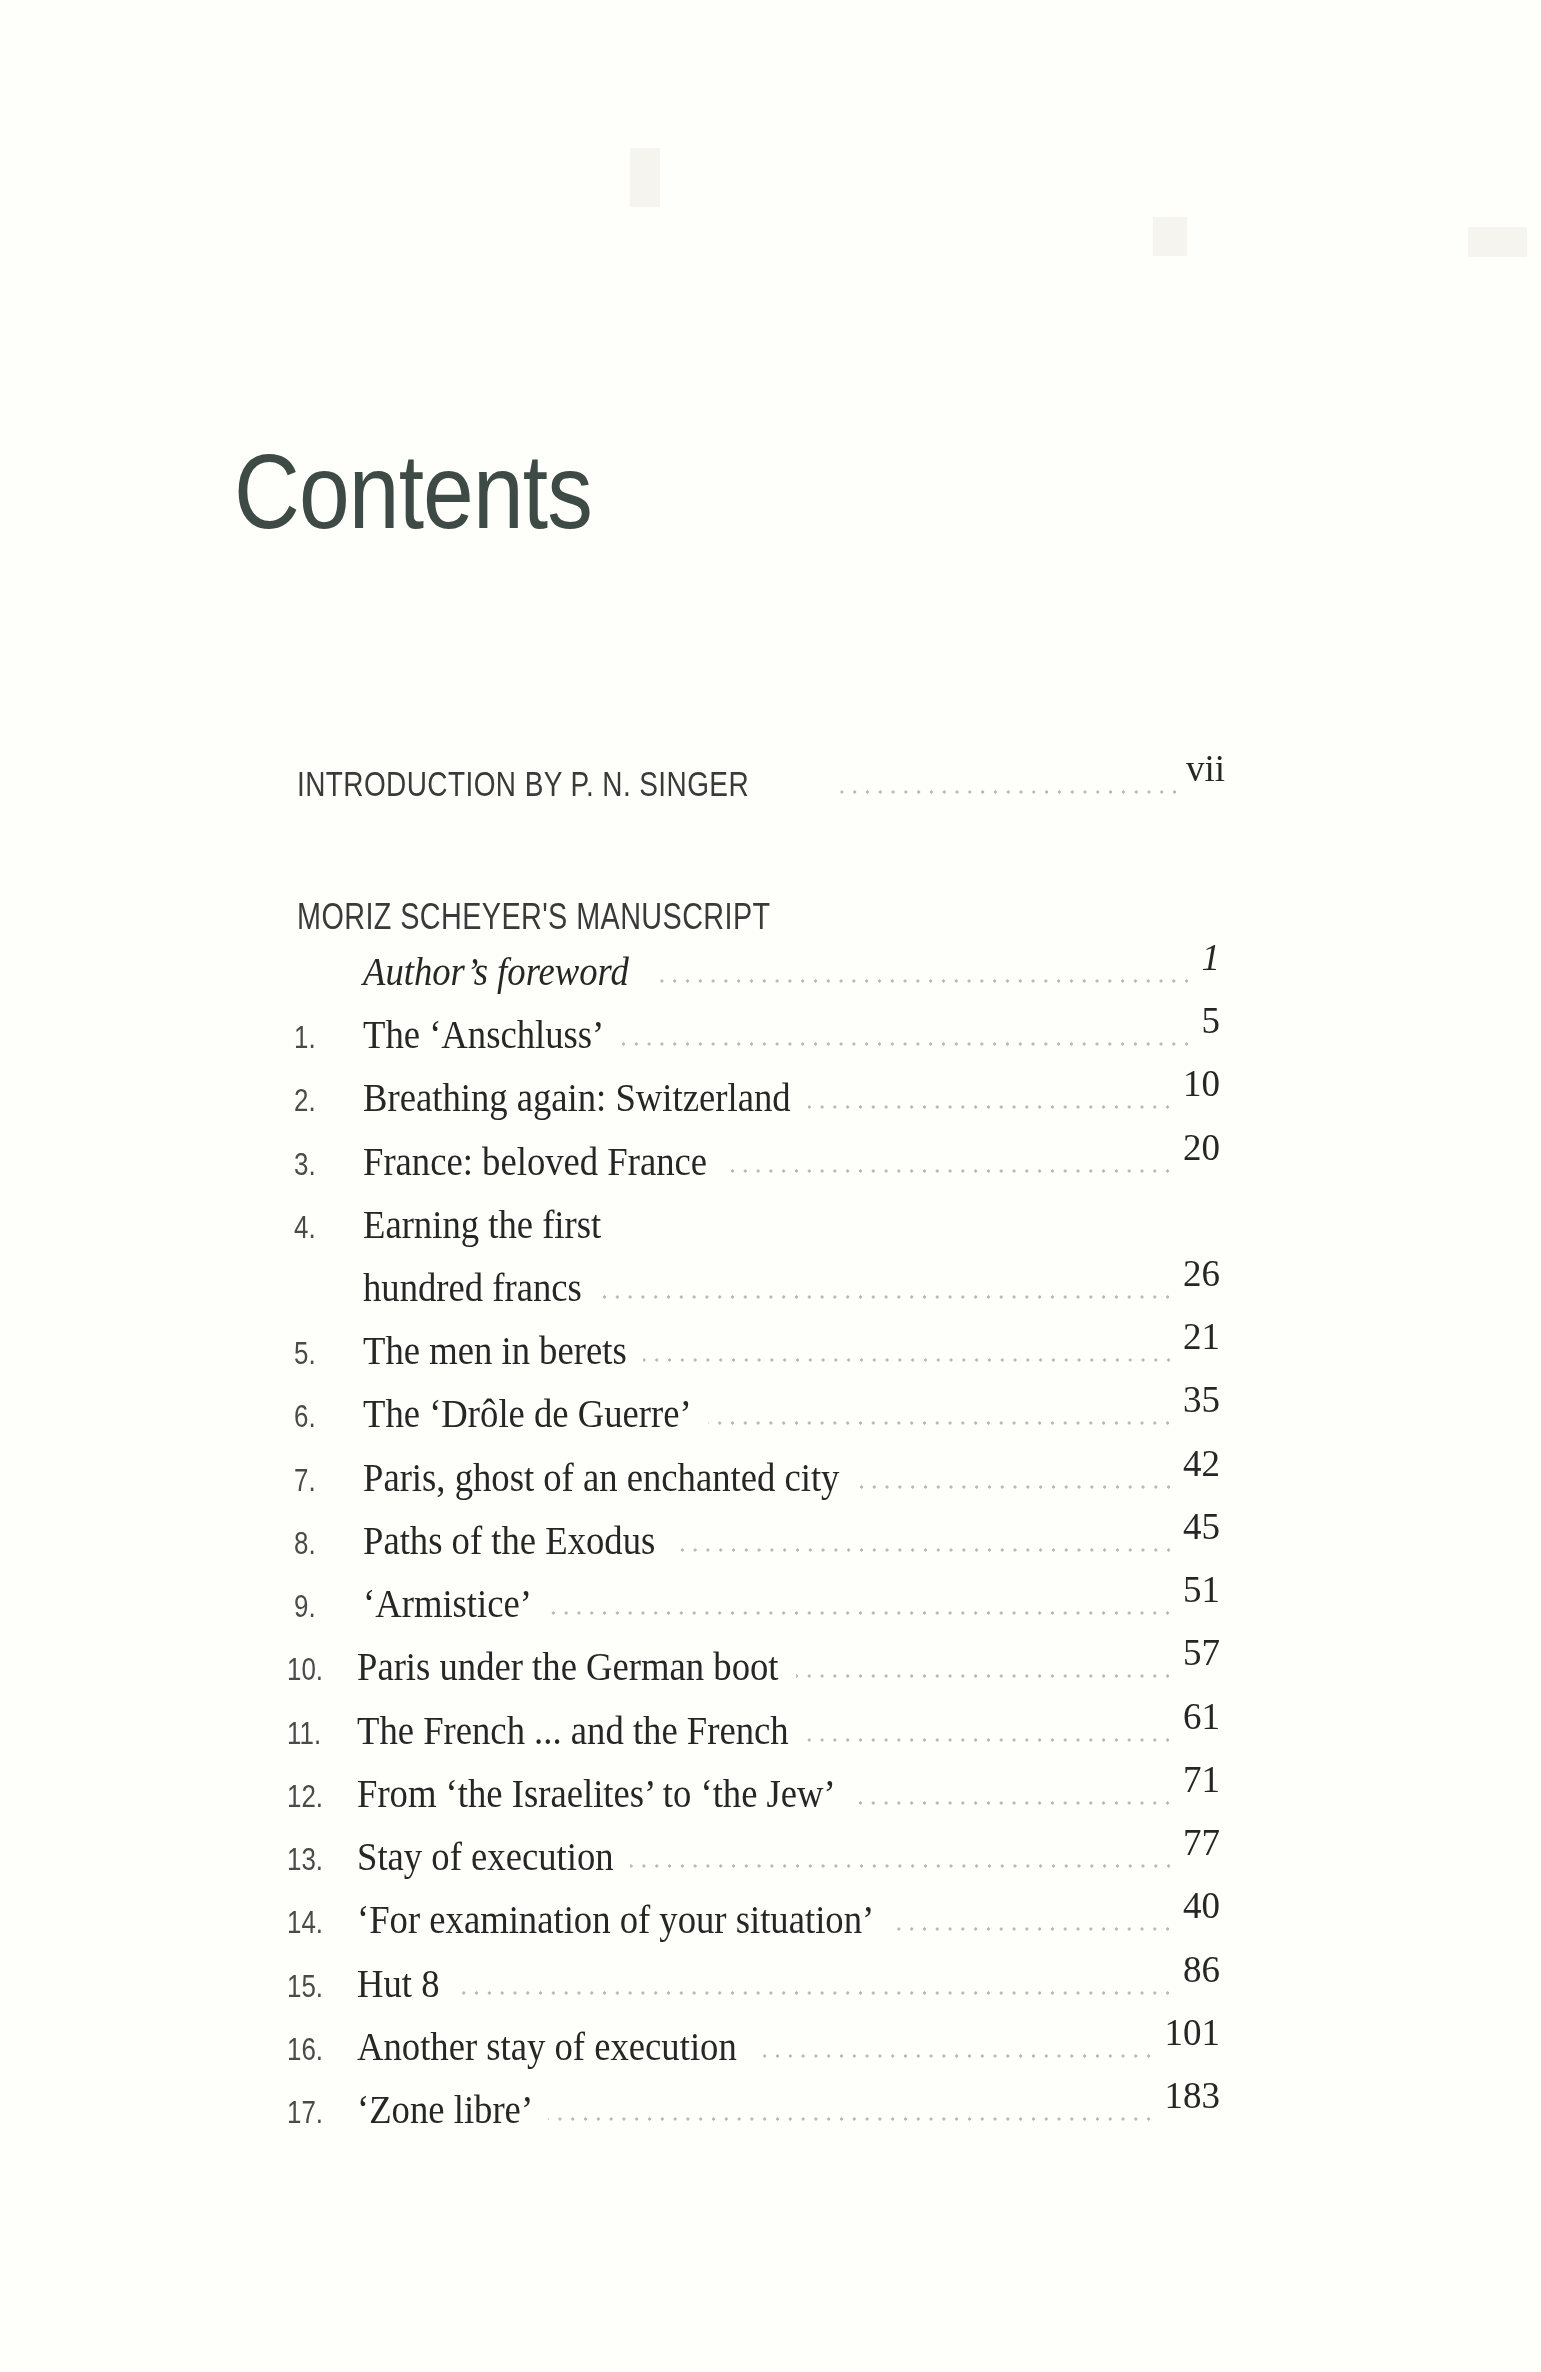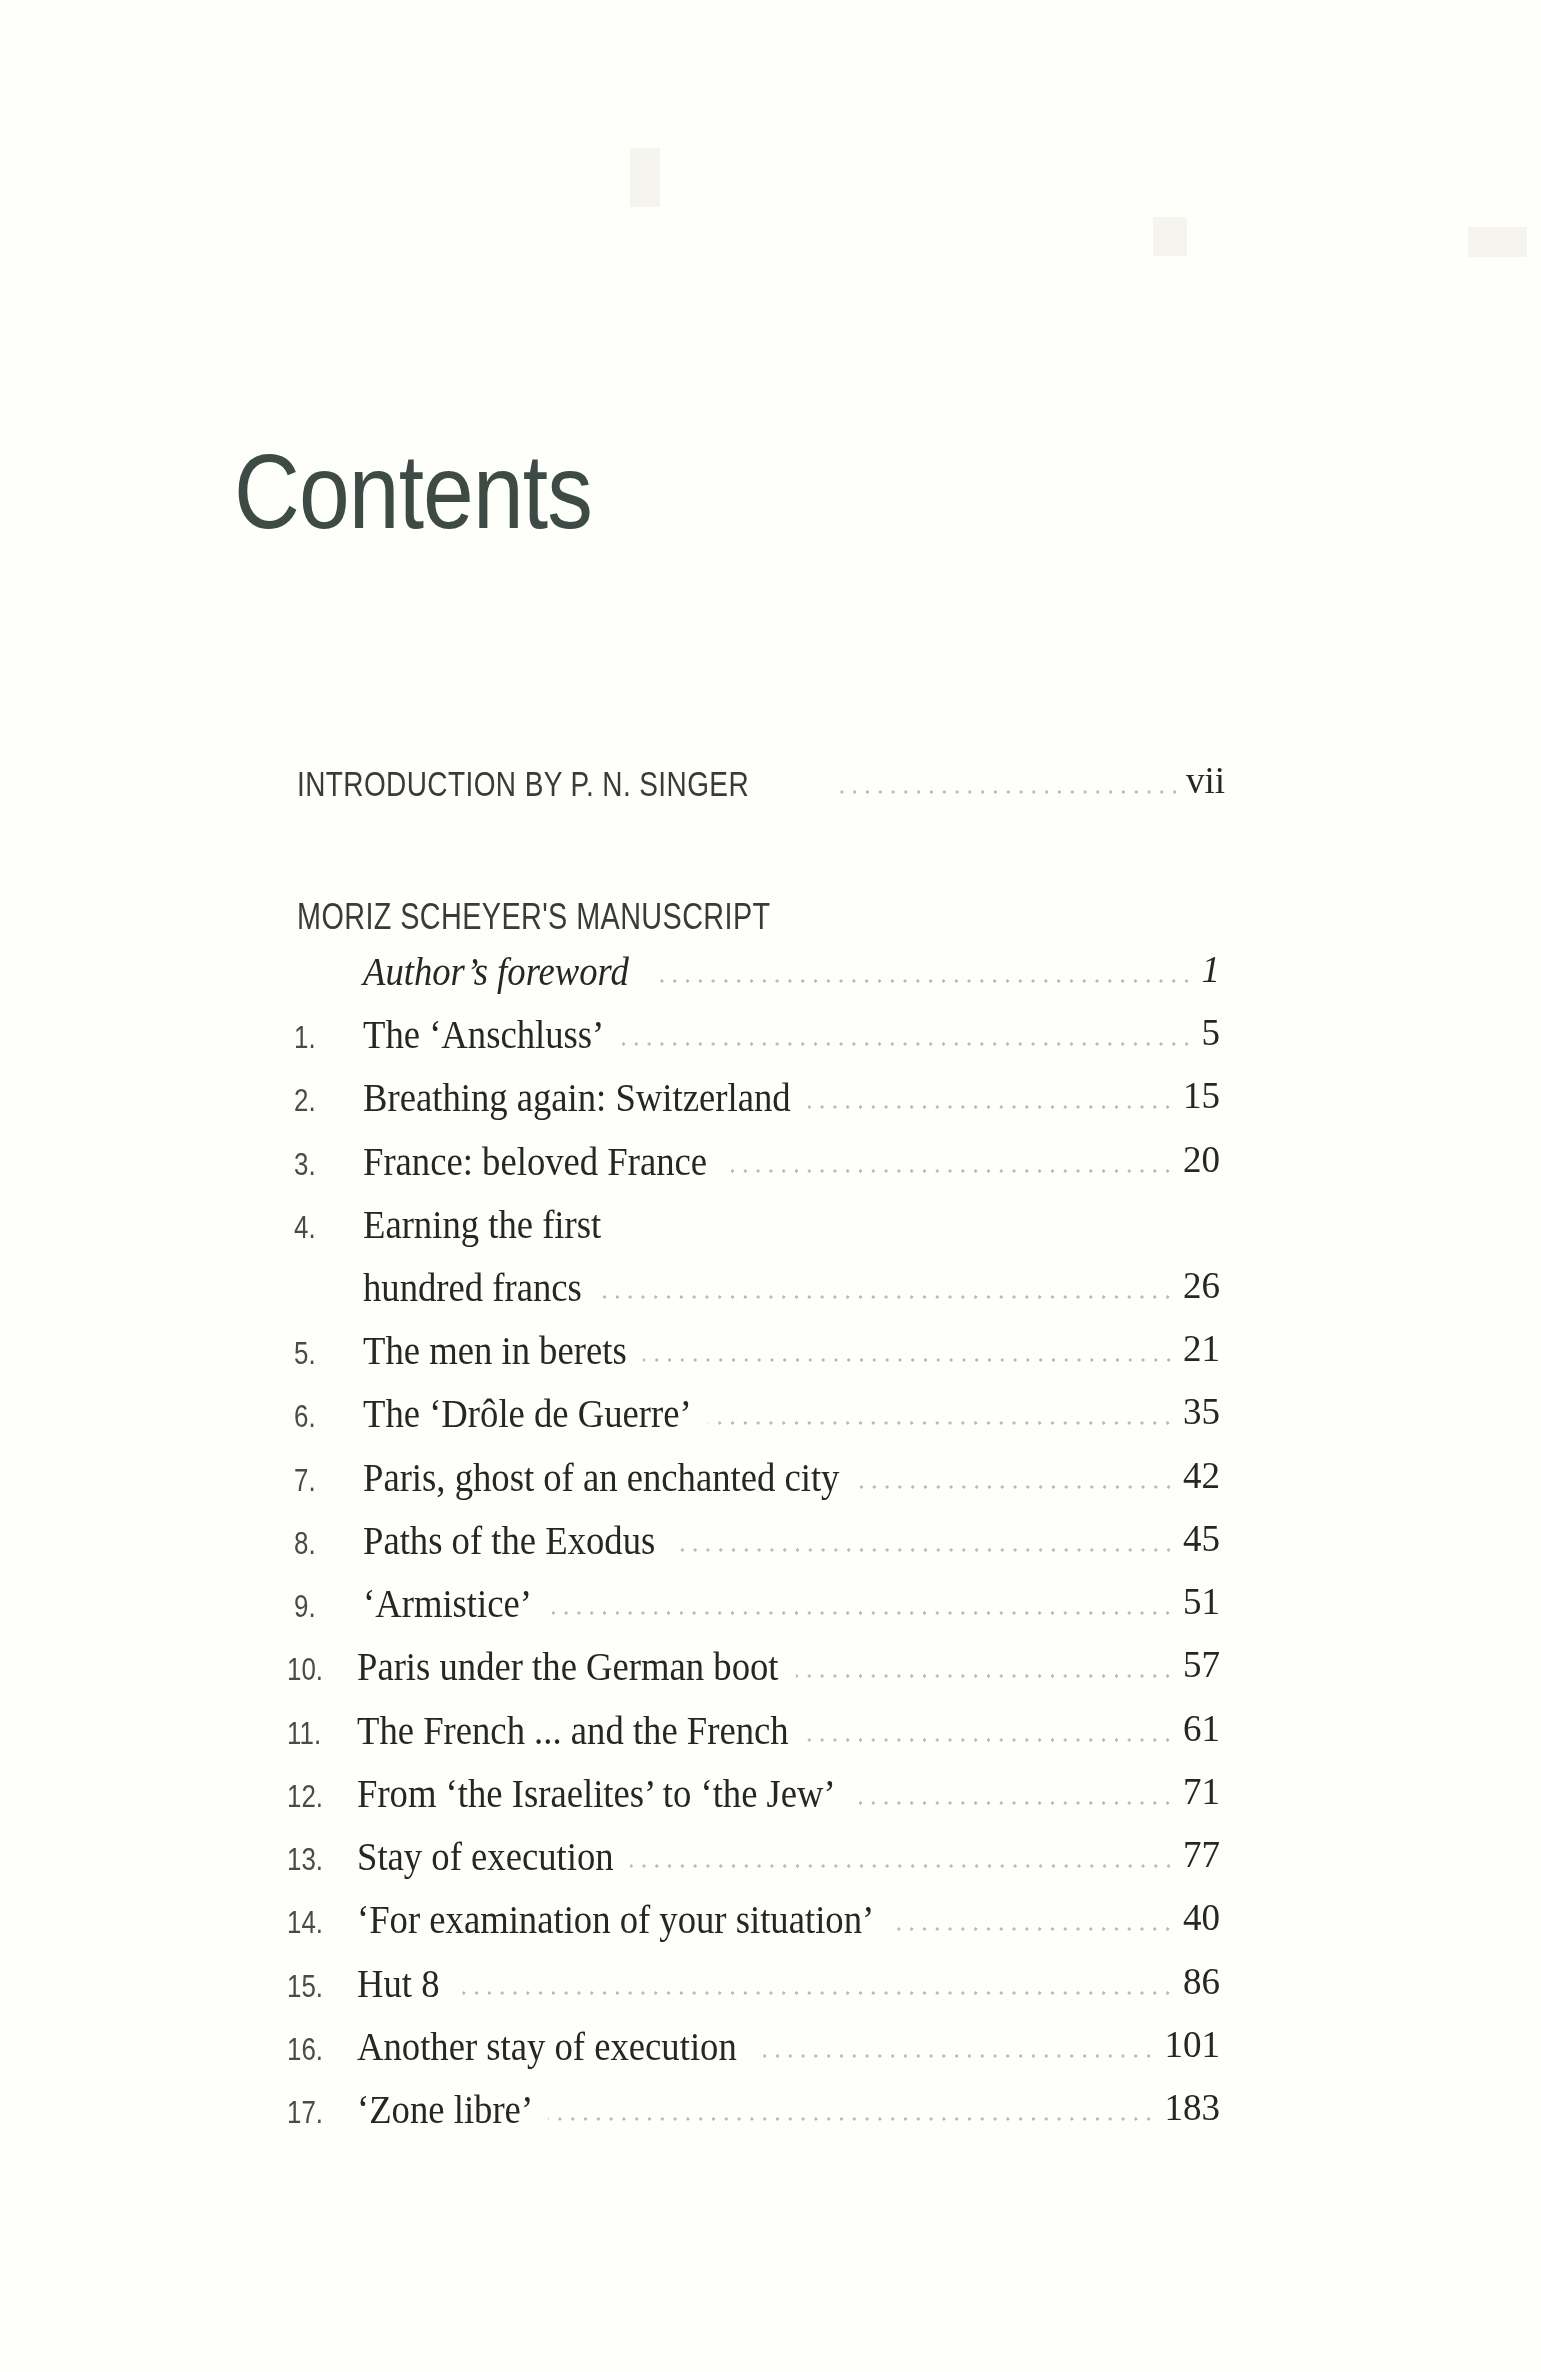--- a/index.html
+++ b/index.html
@@ -66,21 +66,21 @@
     transform-origin: left bottom;
     letter-spacing: 0.5px;
   }
   .pg {
     position: absolute;
     right: 322px;
     font-family: "Liberation Serif", serif;
     font-size: 37px;
     line-height: 1;
     color: #262626;
-    bottom: 9px;
+    bottom: 21px;
     white-space: nowrap;
   }
   .dots {
     position: absolute;
     bottom: 13.8px;
     height: 3.9px;
     background-image: radial-gradient(circle, #b9b9b6 1.4px, transparent 1.8px);
     background-size: 12.8px 3.9px;
     background-repeat: repeat-x;
     background-position: right center;
@@ -135,21 +135,21 @@
         <span class="title" style="left:363px">The ‘Anschluss’</span>
         <span class="dots" style="left: 620px; width: 573px;"></span>
         <span class="pg">5</span>
       </div>
     </div>
     <div class="row" style="top: 1064px;">
       <div class="line">
         <span class="num" style="left:294px">2.</span>
         <span class="title" style="left:363px">Breathing again: Switzerland</span>
         <span class="dots" style="left: 808px; width: 366px;"></span>
-        <span class="pg">15</span>
+        <span class="pg">10</span>
       </div>
     </div>
     <div class="row" style="top: 1128px;">
       <div class="line">
         <span class="num" style="left:294px">3.</span>
         <span class="title" style="left:363px">France: beloved France</span>
         <span class="dots" style="left: 724px; width: 450px;"></span>
         <span class="pg">20</span>
       </div>
     </div>

